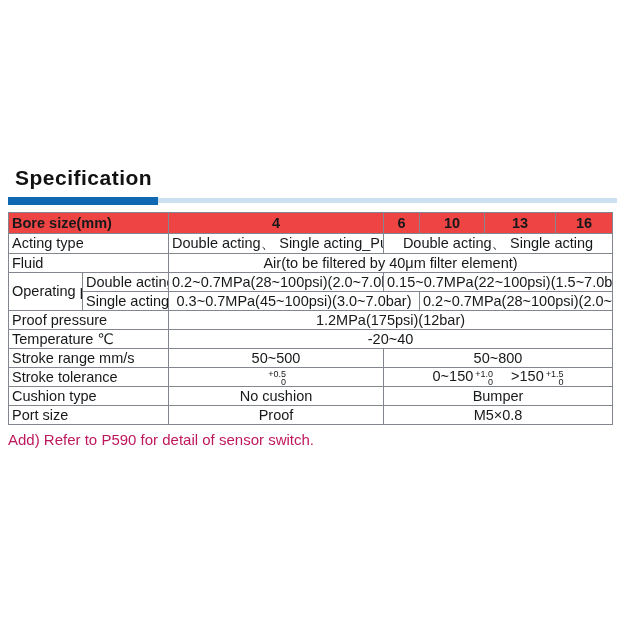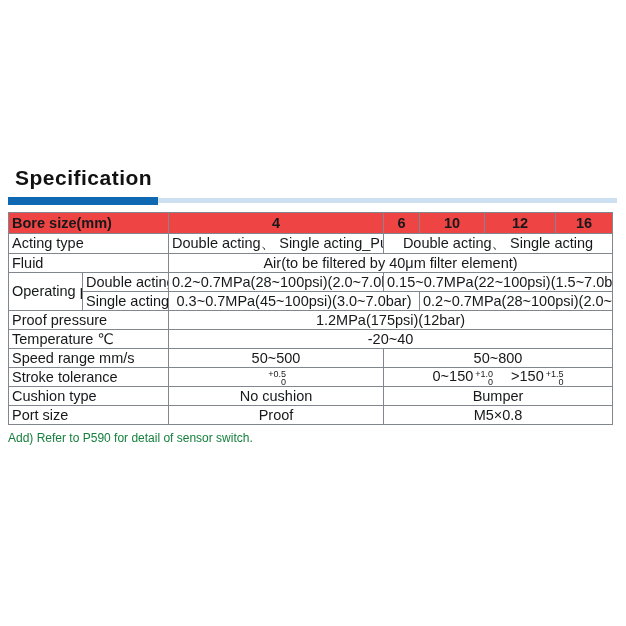--- a/index.html
+++ b/index.html
@@ -26,21 +26,21 @@
   td.lbl{text-align:left;padding-left:6px;white-space:normal;line-height:17px;}
   td.c{text-align:center;}
   td.sm{font-size:13px;}
   td.sub{font-size:13.5px;}
   .tol{
     display:inline-flex;flex-direction:column;vertical-align:middle;
     font-size:9px;line-height:8px;text-align:right;margin-left:2px;
   }
   .tol .tsub{padding-left:6px;}
   .gap{display:inline-block;width:18px;}
-  .note{position:absolute;left:8px;top:431px;font-size:12px;color:#15803d;}
+  .note{position:absolute;left:8px;top:431px;font-size:15px;color:#be185d;}
 </style>
 </head>
 <body>
 
 <div class="page">
 
   <div class="title">Specification</div>
 
   <div class="rule">
     <div class="dark"></div>
@@ -57,21 +57,21 @@
         <col style="width:71px">
         <col style="width:57px">
     </colgroup>
 
     <tbody>
         <tr class="hdr">
       <td colspan="2" class="lbl">Bore size(mm)</td>
       <td class="c">4</td>
       <td class="c">6</td>
       <td class="c">10</td>
-      <td class="c">12</td>
+      <td class="c">13</td>
       <td class="c">16</td>
     </tr>
 
     <tr>
       <td colspan="2" class="lbl">Acting type</td>
       <td class="c sm">Double acting、 Single acting_Push</td>
       <td colspan="4" class="c">Double acting、 Single acting</td>
     </tr>
 
     <tr>
@@ -96,21 +96,21 @@
       <td colspan="2" class="lbl">Proof pressure</td>
       <td colspan="5" class="c">1.2MPa(175psi)(12bar)</td>
     </tr>
 
     <tr>
       <td colspan="2" class="lbl">Temperature ℃</td>
       <td colspan="5" class="c">-20~40</td>
     </tr>
 
     <tr>
-      <td colspan="2" class="lbl">Speed range mm/s</td>
+      <td colspan="2" class="lbl">Stroke range mm/s</td>
       <td class="c">50~500</td>
       <td colspan="4" class="c">50~800</td>
     </tr>
 
     <tr>
       <td colspan="2" class="lbl">Stroke tolerance</td>
       <td class="c">
         <span class="tol">
           <span class="tsup">+0.5</span>
           <span class="tsub">0</span>

